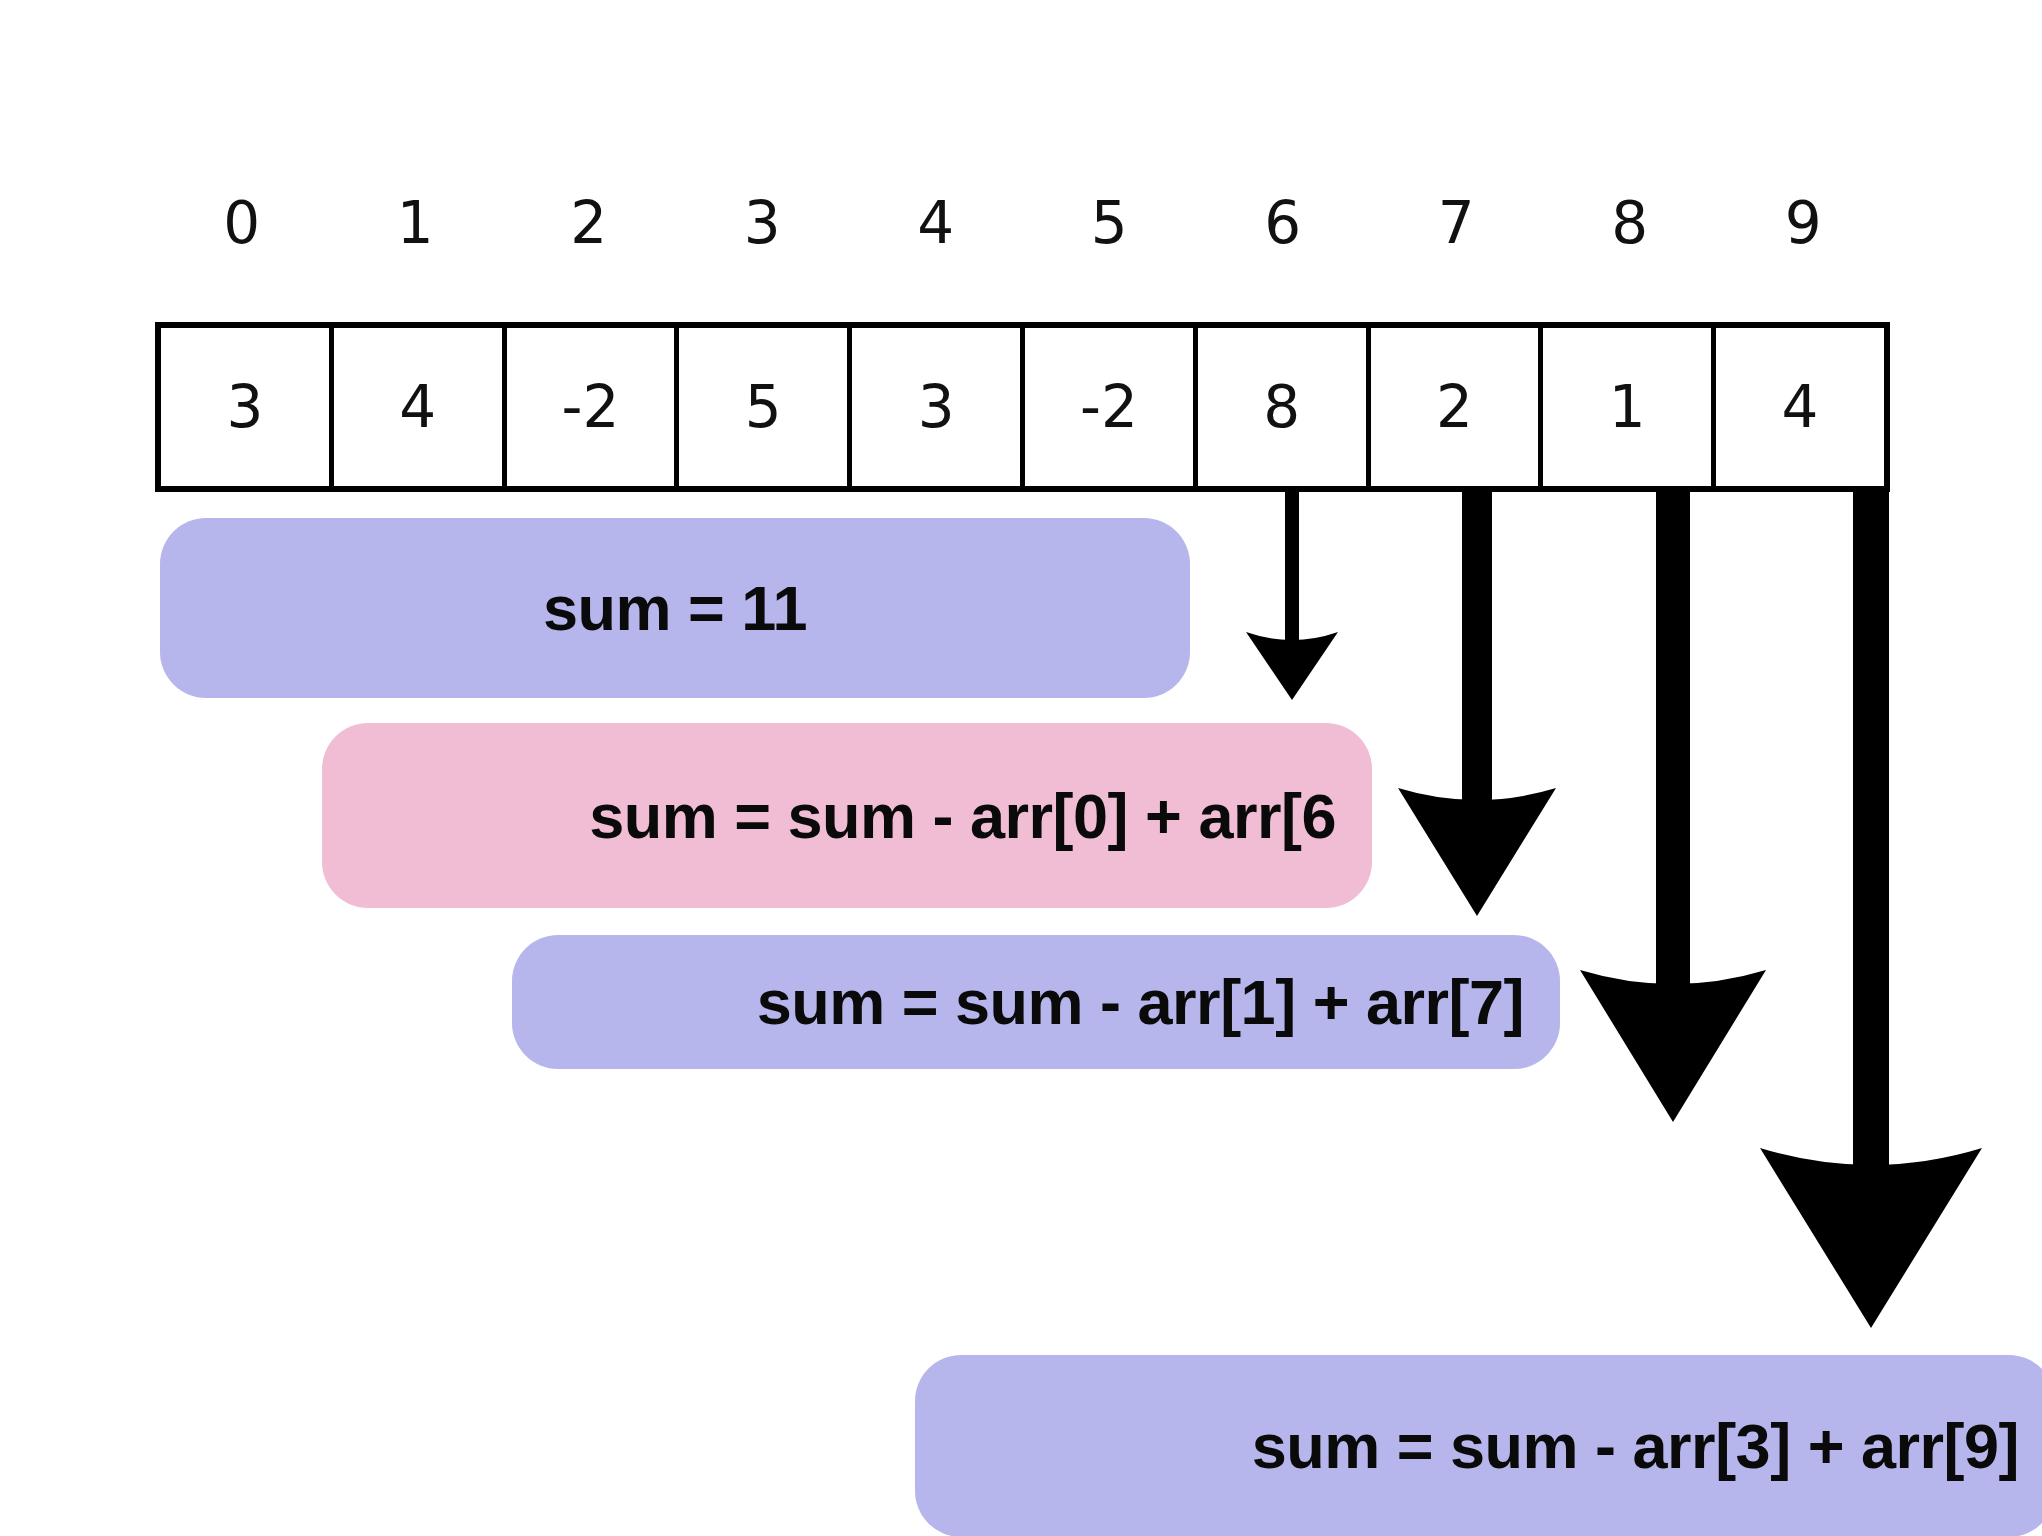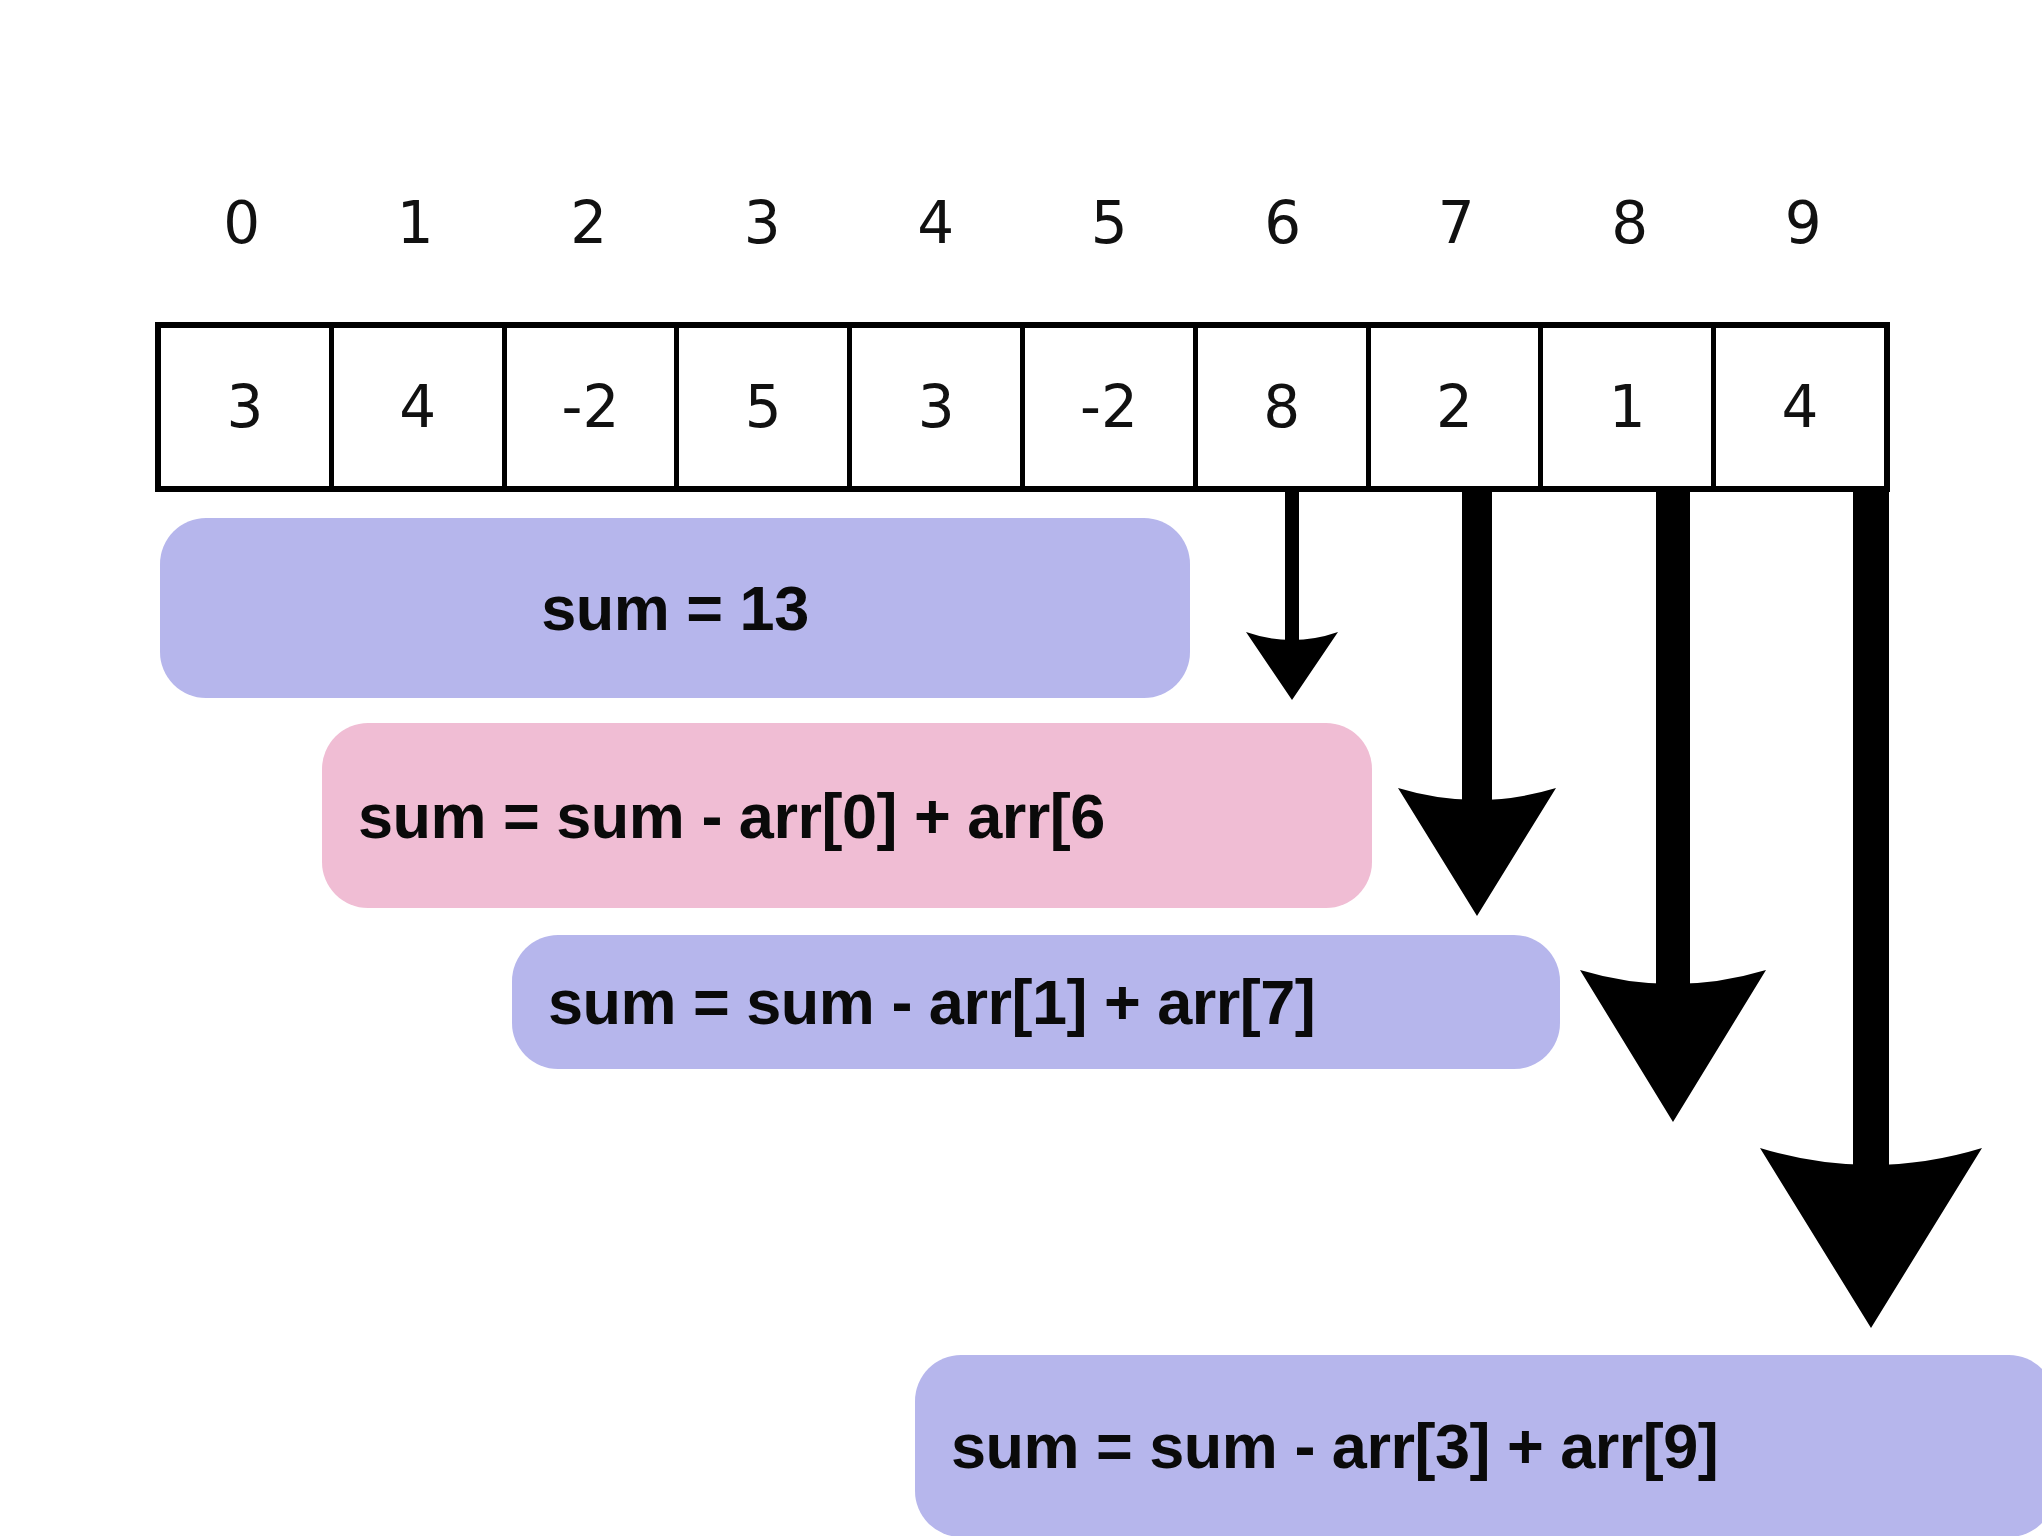--- a/index.html
+++ b/index.html
@@ -69,20 +69,21 @@
   .array-cell:last-child { border-right: none; }
 
   
   .bar {
     position: absolute;
     box-sizing: border-box;
     display: flex;
     align-items: center;
     border-radius: 46px;
     padding: 0 36px;
+    justify-content: flex-end;
   }
   .bar .bar-text {
     font-size: 63px;
     font-weight: bold;
     color: #0a0a0a;
     white-space: nowrap;
     font-family: "Liberation Sans", sans-serif;
     letter-spacing: -0.5px;
   }
   .bar.center .bar-text { margin: 0 auto; }
@@ -151,21 +152,21 @@
       <path d="M 1580 970 Q 1673 998 1766 970 L 1673 1122 Z" fill="#000000"></path>
     </g>
 
     <g>
       <rect x="1853" y="492" width="36" height="678" fill="#000000"></rect>
       <path d="M 1760 1148 Q 1871 1182 1982 1148 L 1871 1328 Z" fill="#000000"></path>
     </g>
   </svg>
 
   <div class="bar bar-0 center" style="background:#b6b6ec;">
-    <span class="bar-text">sum = 13</span>
+    <span class="bar-text">sum = 11</span>
   </div>
 
   <div class="bar bar-1" style="background:#f0bdd4;">
     <span class="bar-text">sum = sum - arr[0] + arr[6</span>
   </div>
 
   <div class="bar bar-2" style="background:#b6b6ec;">
     <span class="bar-text">sum = sum - arr[1] + arr[7]</span>
   </div>
 

